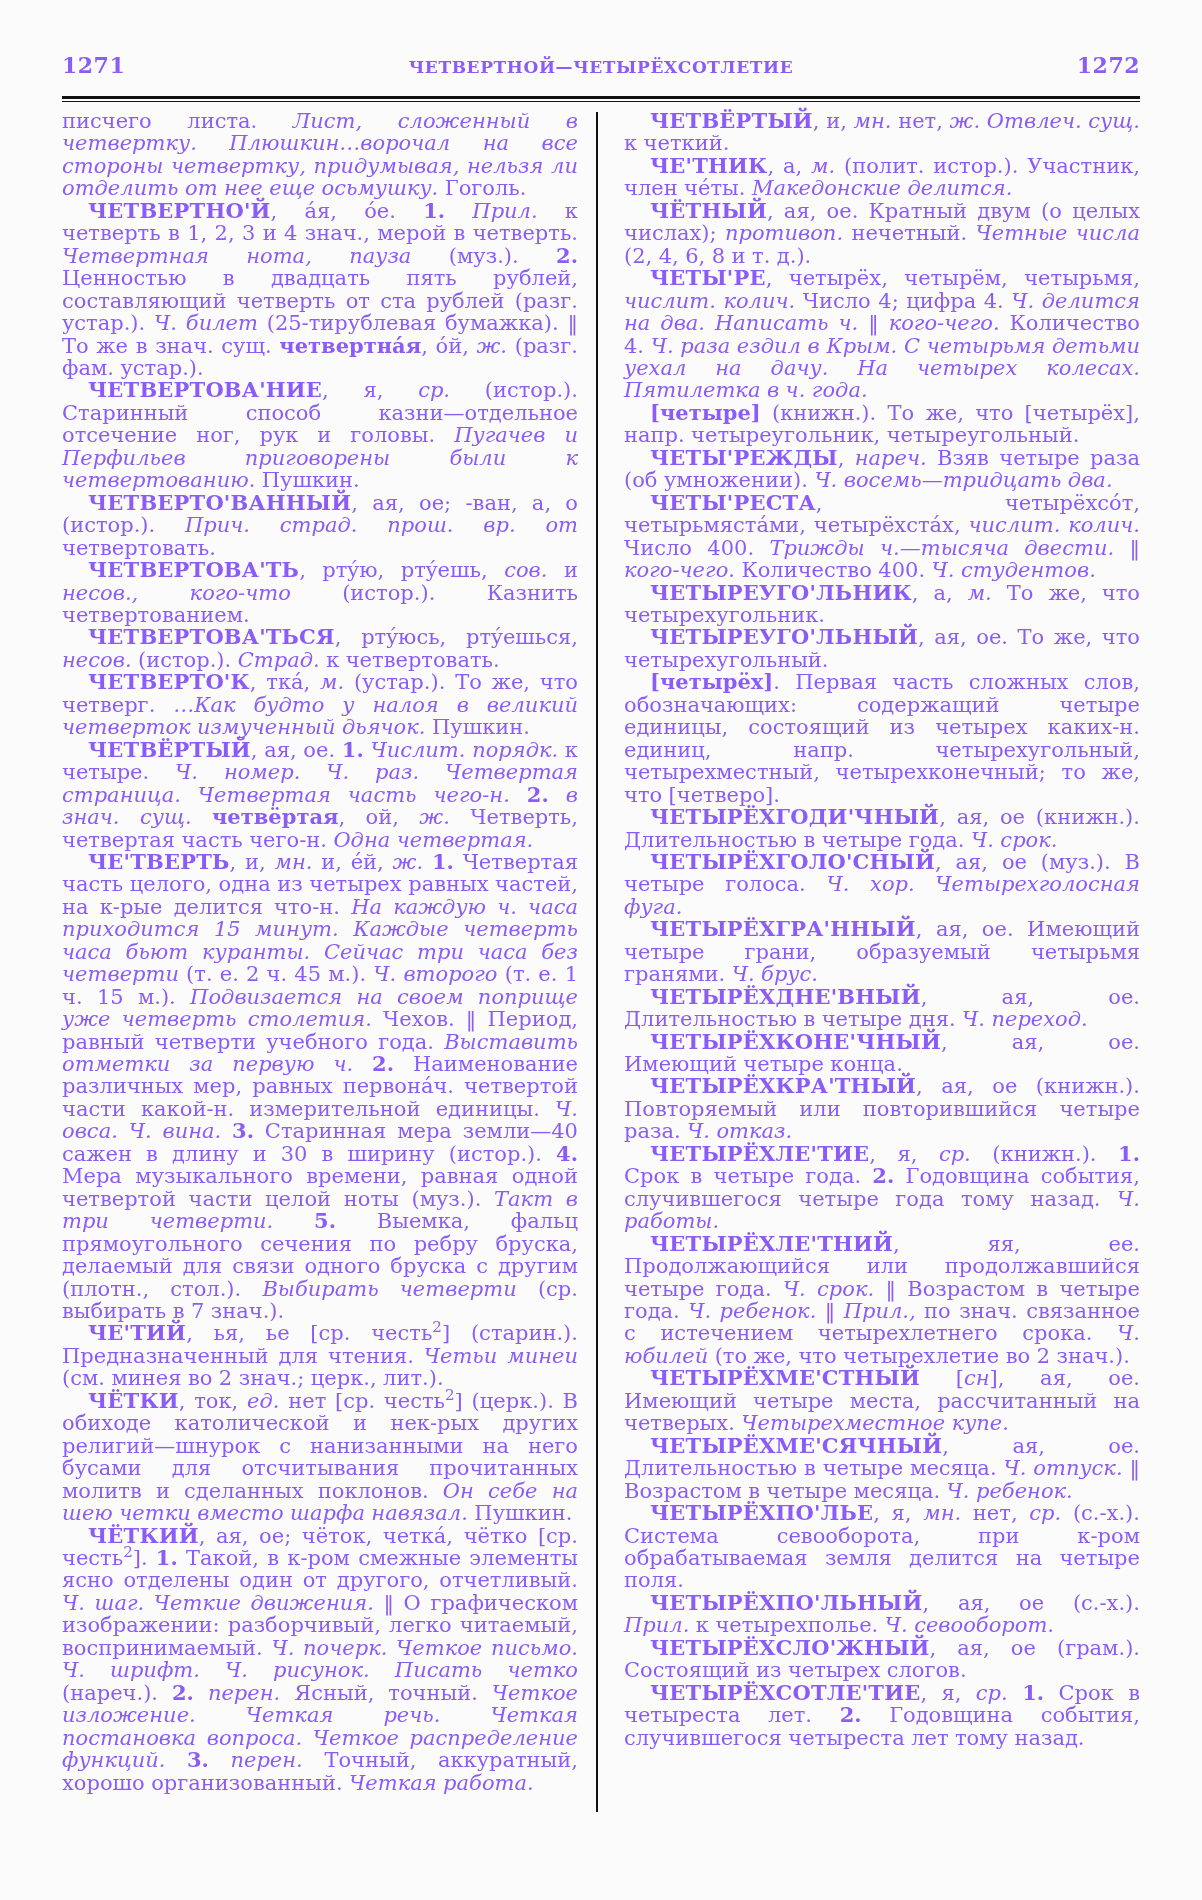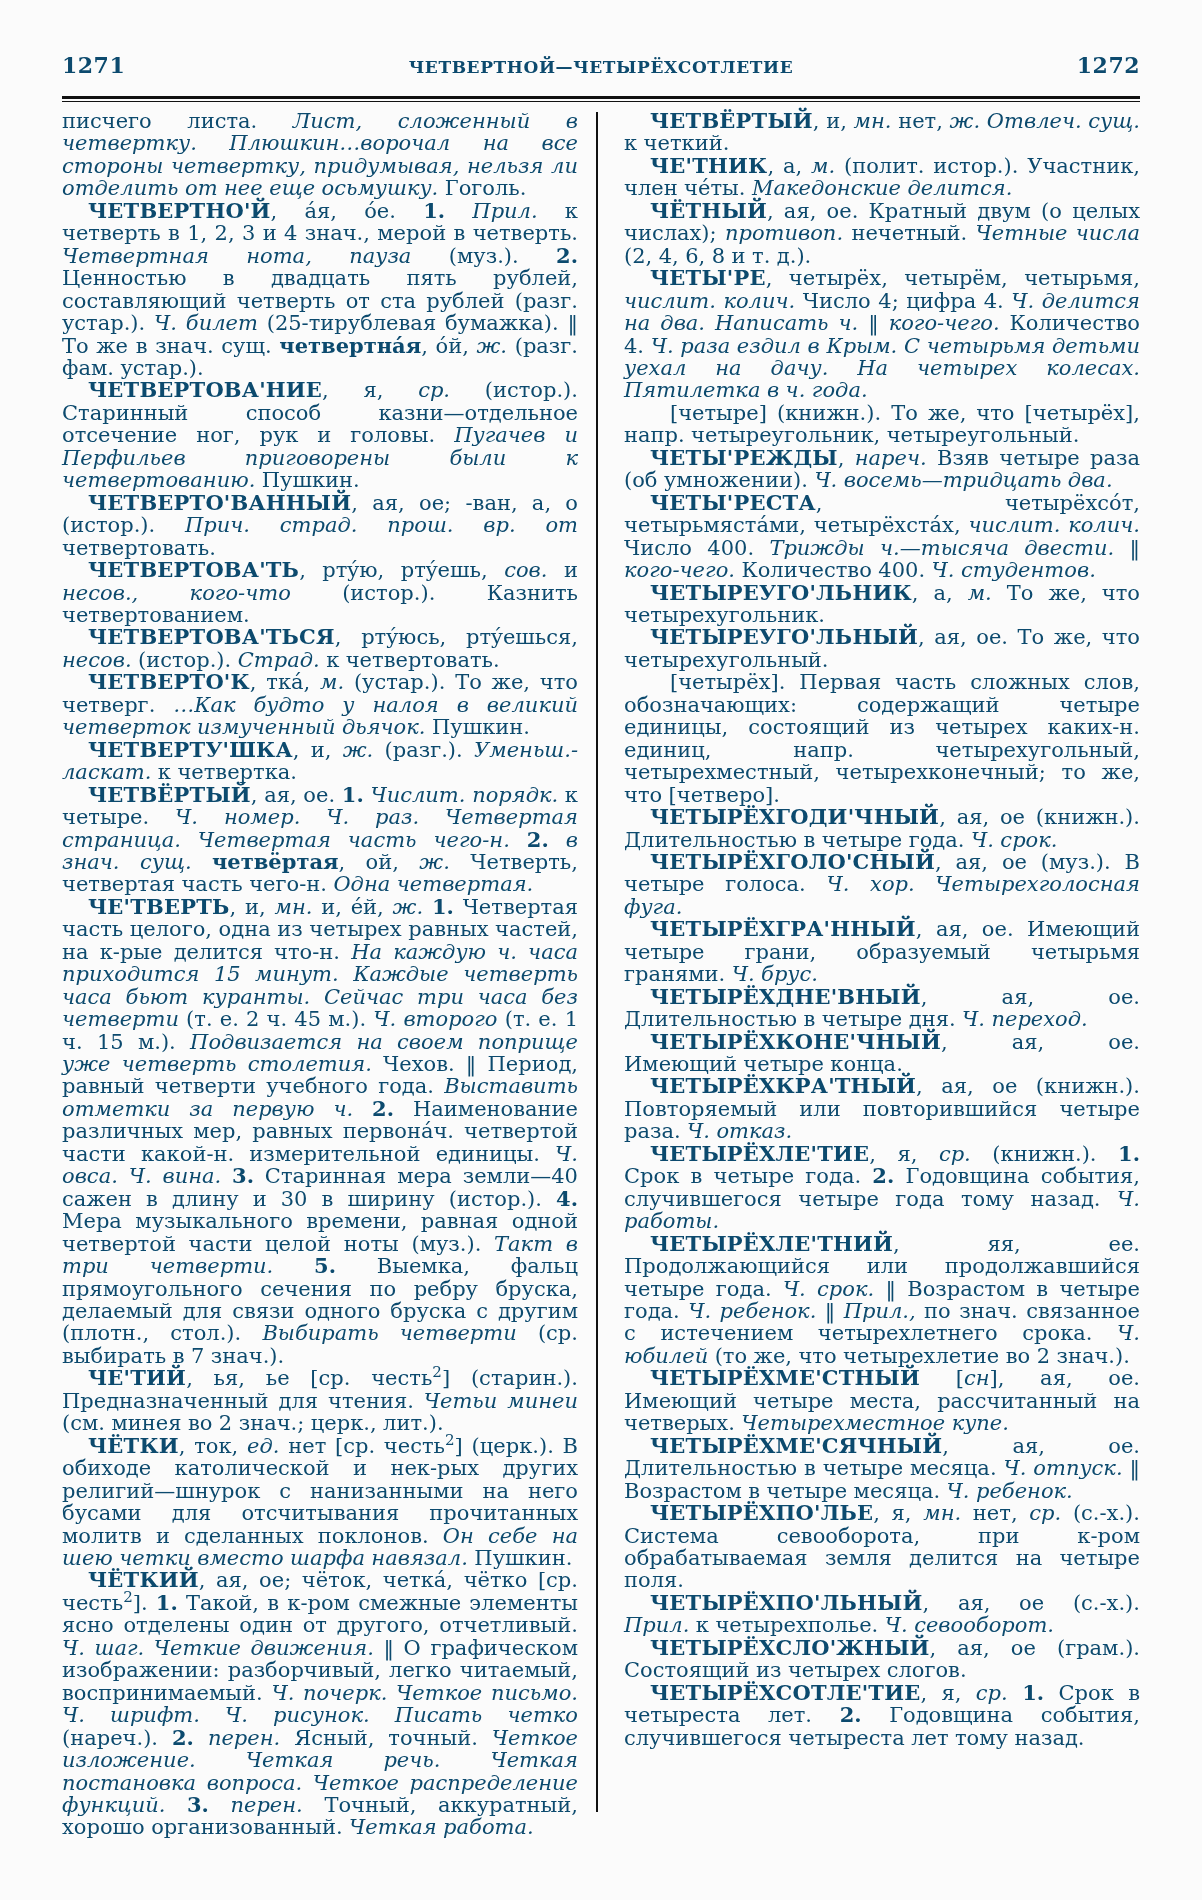--- a/index.html
+++ b/index.html
@@ -6,21 +6,21 @@
     margin: 0;
     padding: 0;
     background: #ffffff;
   }
   #page {
     position: relative;
     width: 1202px;
     height: 1900px;
     background: #fbfbfb;
     font-family: "DejaVu Serif", "Liberation Serif", serif;
-    color: #0c4a6e;
+    color: #8b5cf6;
     overflow: hidden;
   }
   
   .running-head {
     position: absolute;
     left: 62px;
     right: 62px;
     top: 52px;
     height: 34px;
     display: flex;
@@ -79,22 +79,21 @@
   .entry {
     margin: 0;
     text-indent: 26px;
   }
   .entry.cont { text-indent: 0; }
   .hw {
     font-weight: bold;
     letter-spacing: 0.2px;
   }
   .hw-sm {
-    font-weight: normal;
-    margin-left: 20px;
+    font-weight: bold;
   }
   i { font-style: italic; }
   b { font-weight: bold; }
   .sup { font-size: 0.72em; vertical-align: super; line-height: 0; }
 </style>
 </head>
 <body>
 
 <div id="page">
 
@@ -109,21 +108,20 @@
 
   <div class="columns">
     <div class="col left" id="col-left">
         <p class="entry cont">писчего листа. <i>Лист, сложенный в четвертку. Плюшкин…ворочал на все стороны четвертку, придумывая, нельзя ли отделить от нее еще осьмушку.</i> Гоголь.</p>
         <p class="entry"><b class="hw">ЧЕТВЕРТНО'Й</b>, áя, óе. <b>1.</b> <i>Прил.</i> к четверть в 1, 2, 3 и 4 знач., мерой в четверть. <i>Четвертная нота, пауза</i> (муз.). <b>2.</b> Ценностью в двадцать пять рублей, составляющий четверть от ста рублей (разг. устар.). <i>Ч. билет</i> (25-тирублевая бумажка). ‖ То же в знач. сущ. <b>четвертнáя</b>, óй, <i>ж.</i> (разг. фам. устар.).</p>
         <p class="entry"><b class="hw">ЧЕТВЕРТОВА'НИЕ</b>, я, <i>ср.</i> (истор.). Старинный способ казни—отдельное отсечение ног, рук и головы. <i>Пугачев и Перфильев приговорены были к четвертованию.</i> Пушкин.</p>
         <p class="entry"><b class="hw">ЧЕТВЕРТО'ВАННЫЙ</b>, ая, ое; -ван, а, о (истор.). <i>Прич. страд. прош. вр. от</i> четвертовать.</p>
         <p class="entry"><b class="hw">ЧЕТВЕРТОВА'ТЬ</b>, ртýю, ртýешь, <i>сов.</i> и <i>несов., кого-что</i> (истор.). Казнить четвертованием.</p>
         <p class="entry"><b class="hw">ЧЕТВЕРТОВА'ТЬСЯ</b>, ртýюсь, ртýешься, <i>несов.</i> (истор.). <i>Страд.</i> к четвертовать.</p>
         <p class="entry"><b class="hw">ЧЕТВЕРТО'К</b>, ткá, <i>м.</i> (устар.). То же, что четверг. <i>…Как будто у налоя в великий четверток измученный дьячок.</i> Пушкин.</p>
-        <p class="entry"><b class="hw">ЧЕТВЕРТУ'ШКА</b>, и, <i>ж.</i> (разг.). <i>Уменьш.-ласкат.</i> к четвертка.</p>
         <p class="entry"><b class="hw">ЧЕТВЁРТЫЙ</b>, ая, ое. <b>1.</b> <i>Числит. порядк.</i> к четыре. <i>Ч. номер. Ч. раз. Четвертая страница. Четвертая часть чего-н.</i> <b>2.</b> <i>в знач. сущ.</i> <b>четвёртая</b>, ой, <i>ж.</i> Четверть, четвертая часть чего-н. <i>Одна четвертая.</i></p>
         <p class="entry"><b class="hw">ЧЕ'ТВЕРТЬ</b>, и, <i>мн.</i> и, éй, <i>ж.</i> <b>1.</b> Четвертая часть целого, одна из четырех равных частей, на к-рые делится что-н. <i>На каждую ч. часа приходится 15 минут. Каждые четверть часа бьют куранты. Сейчас три часа без четверти</i> (т. е. 2 ч. 45 м.). <i>Ч. второго</i> (т. е. 1 ч. 15 м.). <i>Подвизается на своем поприще уже четверть столетия.</i> Чехов. ‖ Период, равный четверти учебного года. <i>Выставить отметки за первую ч.</i> <b>2.</b> Наименование различных мер, равных первонáч. четвертой части какой-н. измерительной единицы. <i>Ч. овса. Ч. вина.</i> <b>3.</b> Старинная мера земли—40 сажен в длину и 30 в ширину (истор.). <b>4.</b> Мера музыкального времени, равная одной четвертой части целой ноты (муз.). <i>Такт в три четверти.</i> <b>5.</b> Выемка, фальц прямоугольного сечения по ребру бруска, делаемый для связи одного бруска с другим (плотн., стол.). <i>Выбирать четверти</i> (ср. выбирать в 7 знач.).</p>
         <p class="entry"><b class="hw">ЧЕ'ТИЙ</b>, ья, ье [ср. честь<span class="sup">2</span>] (старин.). Предназначенный для чтения. <i>Четьи минеи</i> (см. минея во 2 знач.; церк., лит.).</p>
         <p class="entry"><b class="hw">ЧЁТКИ</b>, ток, <i>ед.</i> нет [ср. честь<span class="sup">2</span>] (церк.). В обиходе католической и нек-рых других религий—шнурок с нанизанными на него бусами для отсчитывания прочитанных молитв и сделанных поклонов. <i>Он себе на шею четки вместо шарфа навязал.</i> Пушкин.</p>
         <p class="entry"><b class="hw">ЧЁТКИЙ</b>, ая, ое; чёток, четкá, чётко [ср. честь<span class="sup">2</span>]. <b>1.</b> Такой, в к-ром смежные элементы ясно отделены один от другого, отчетливый. <i>Ч. шаг. Четкие движения.</i> ‖ О графическом изображении: разборчивый, легко читаемый, воспринимаемый. <i>Ч. почерк. Четкое письмо. Ч. шрифт. Ч. рисунок. Писать четко</i> (нареч.). <b>2.</b> <i>перен.</i> Ясный, точный. <i>Четкое изложение. Четкая речь. Четкая постановка вопроса. Четкое распределение функций.</i> <b>3.</b> <i>перен.</i> Точный, аккуратный, хорошо организованный. <i>Четкая работа.</i></p>
       </div>
     <div class="col right" id="col-right">
         <p class="entry"><b class="hw">ЧЕТВЁРТЫЙ</b>, и, <i>мн.</i> нет, <i>ж. Отвлеч. сущ.</i> к четкий.</p>
         <p class="entry"><b class="hw">ЧЕ'ТНИК</b>, а, <i>м.</i> (полит. истор.). Участник, член чéты. <i>Македонские делится.</i></p>
         <p class="entry"><b class="hw">ЧЁТНЫЙ</b>, ая, ое. Кратный двум (о целых числах); <i>противоп.</i> нечетный. <i>Четные числа</i> (2, 4, 6, 8 и т. д.).</p>

